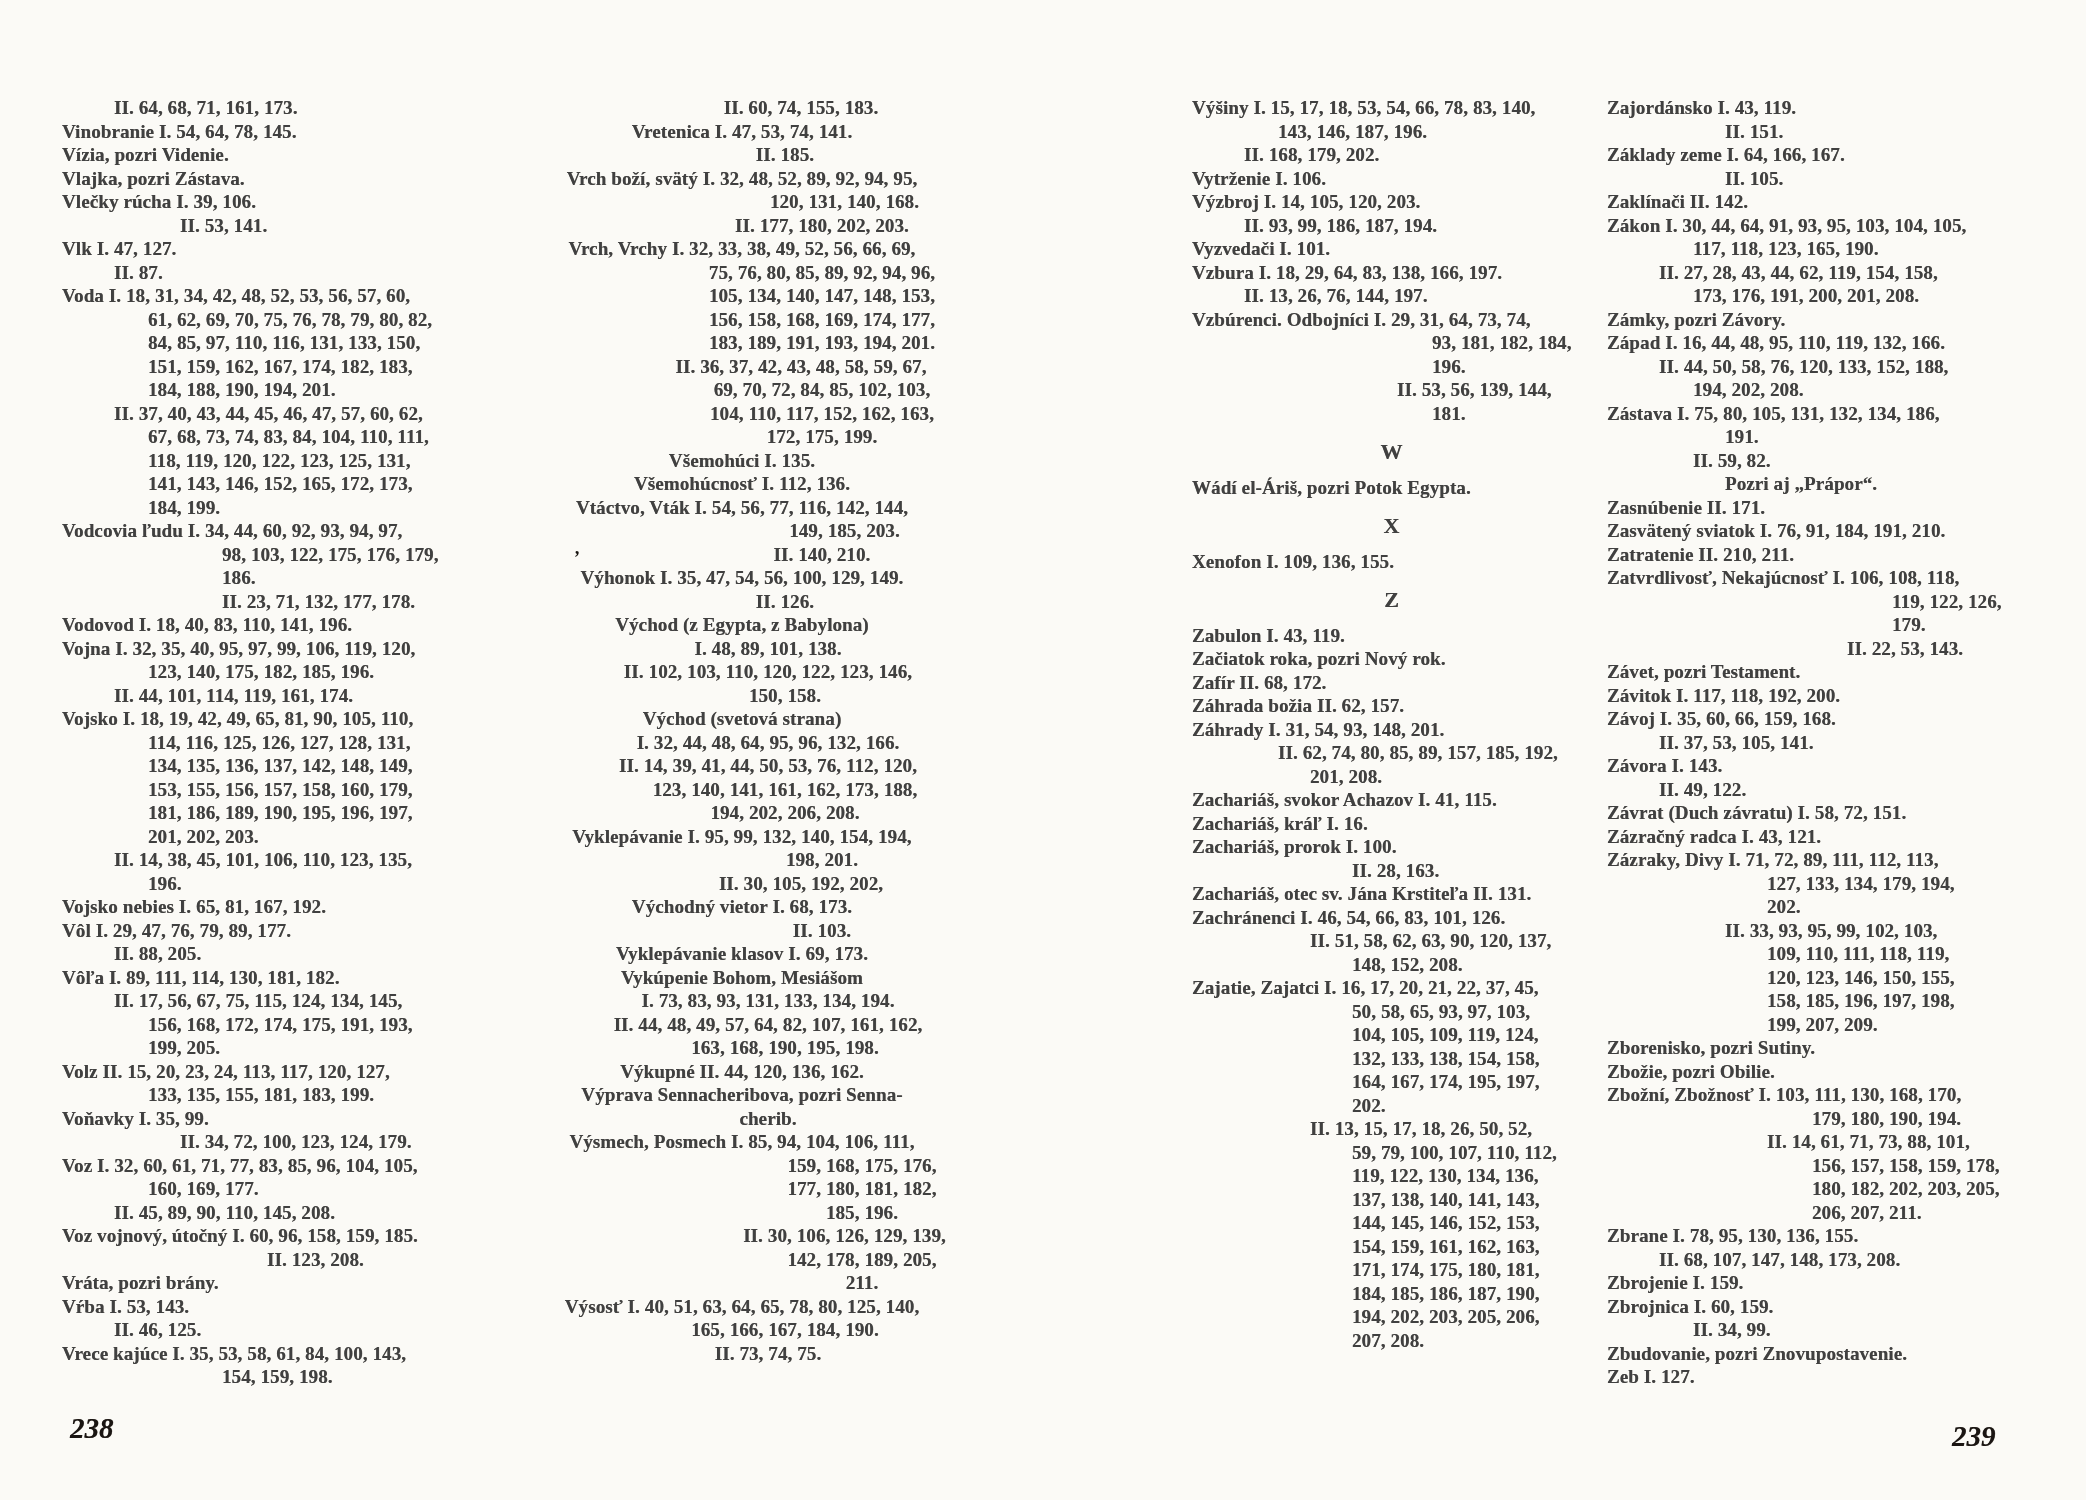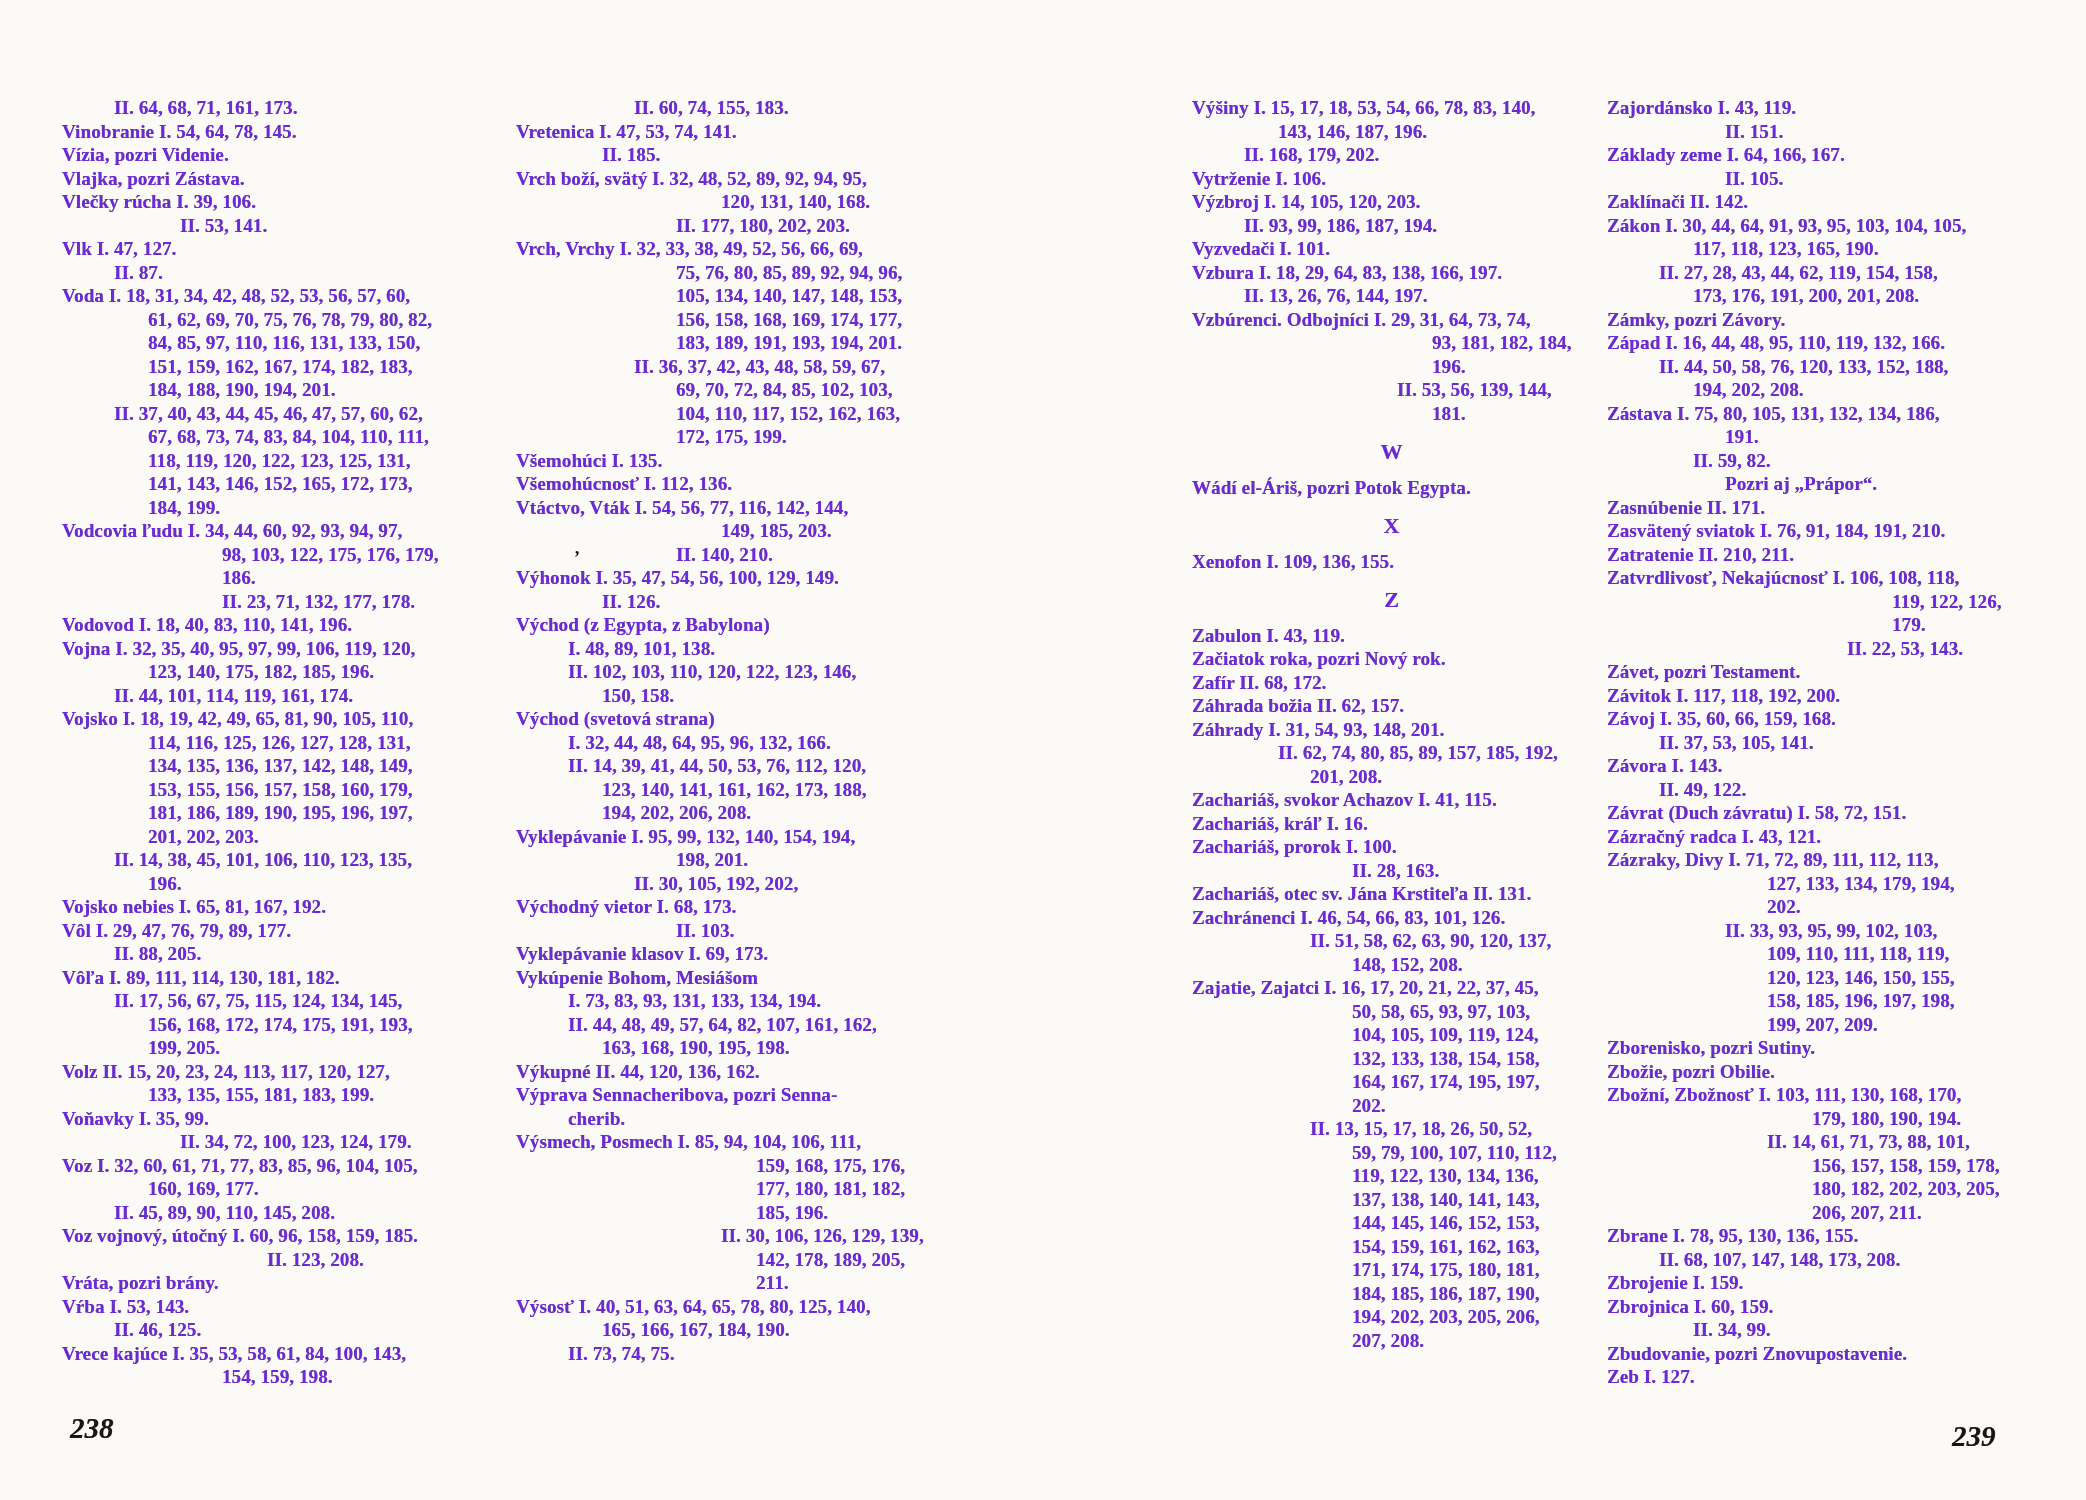--- a/index.html
+++ b/index.html
@@ -7,26 +7,26 @@
   body{
     width:2086px;height:1500px;
     background:#fbfaf6;
     font-family:"Liberation Serif","DejaVu Serif",serif;
     overflow:hidden;position:relative;
   }
   .spread{position:absolute;inset:0;}
   .col{
     position:absolute;top:96px;
     font-weight:700;font-size:19px;line-height:23.5px;
-    color:#6d28d9;white-space:nowrap;
+    color:#404040;white-space:nowrap;
     text-shadow:0.25px 0.25px 0 rgba(25,18,10,.55);
     letter-spacing:.1px;
   }
   #col1{left:62px;width:452px;}
-  #col2{left:516px;width:452px;}
+  #col2{left:516px;width:452px;text-align:center;}
   #col3{left:1192px;width:435px;}
   #col4{left:1607px;width:452px;}
   .line{height:23.5px;}
   .i0{padding-left:0;}
   .i1{padding-left:52px;}
   .i2{padding-left:86px;}
   .i3{padding-left:118px;}
   .i4{padding-left:160px;}
   .i5{padding-left:205px;}
   .i6{padding-left:240px;}

